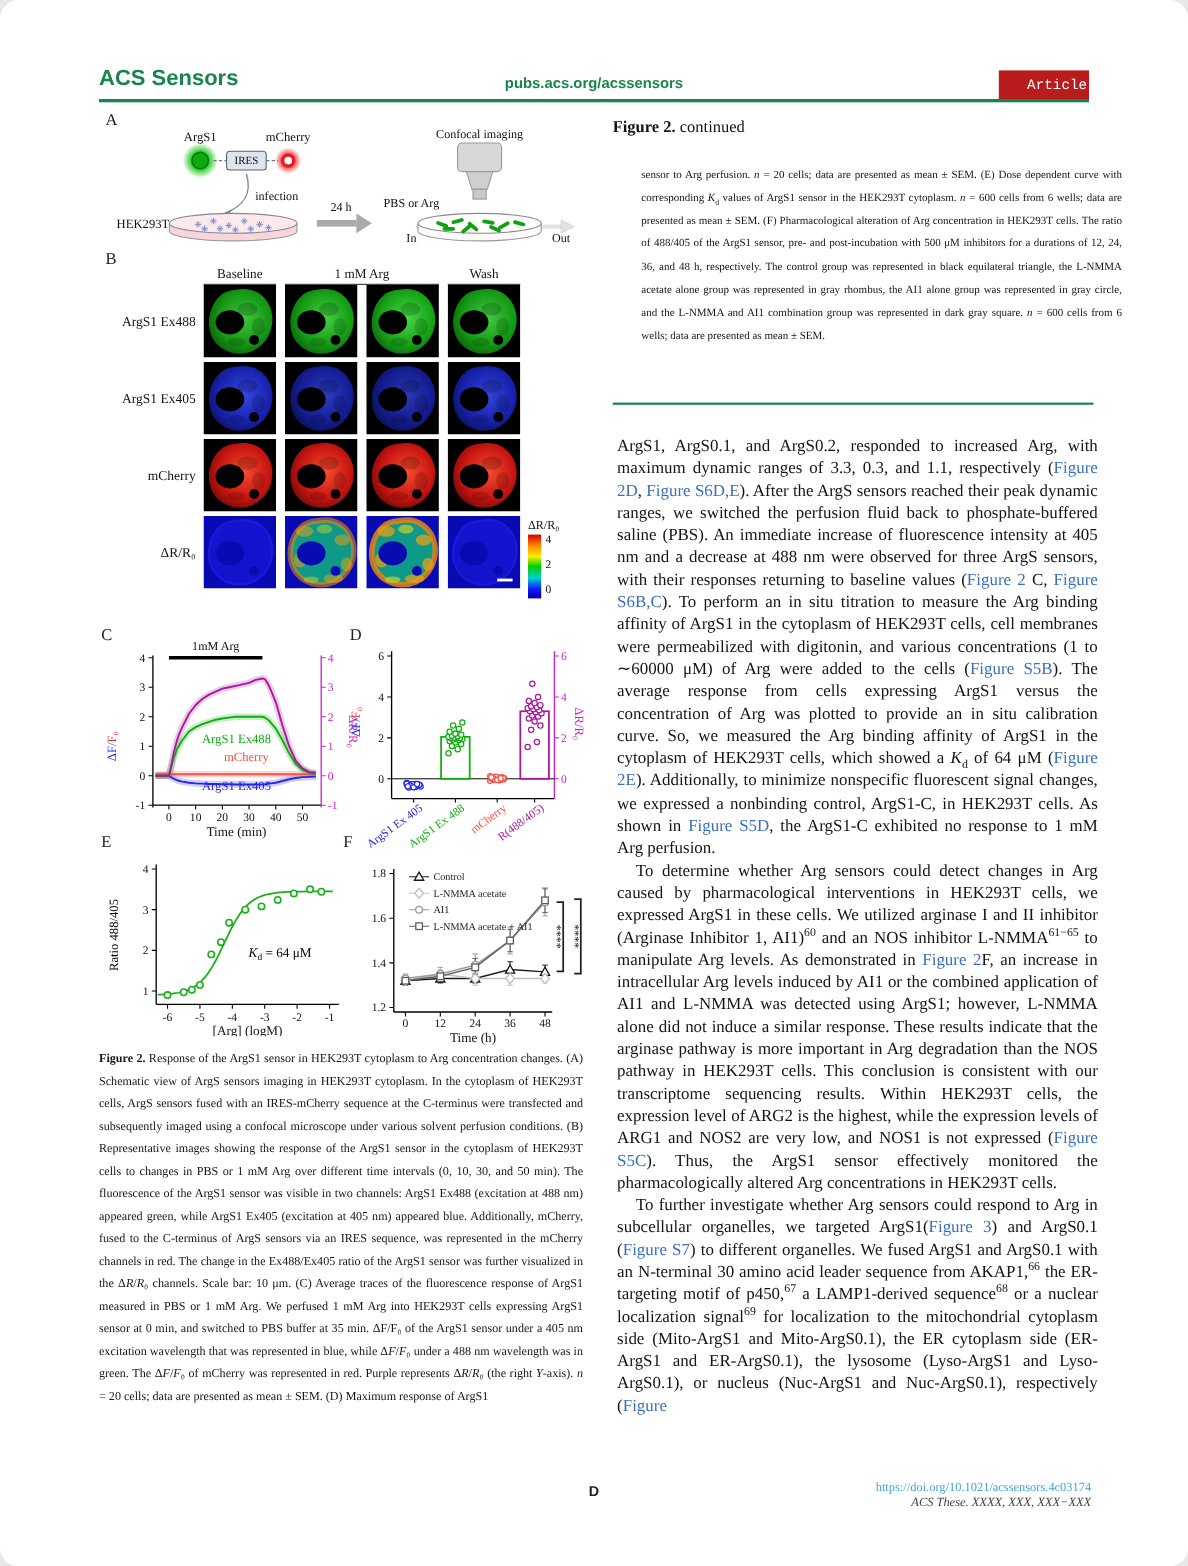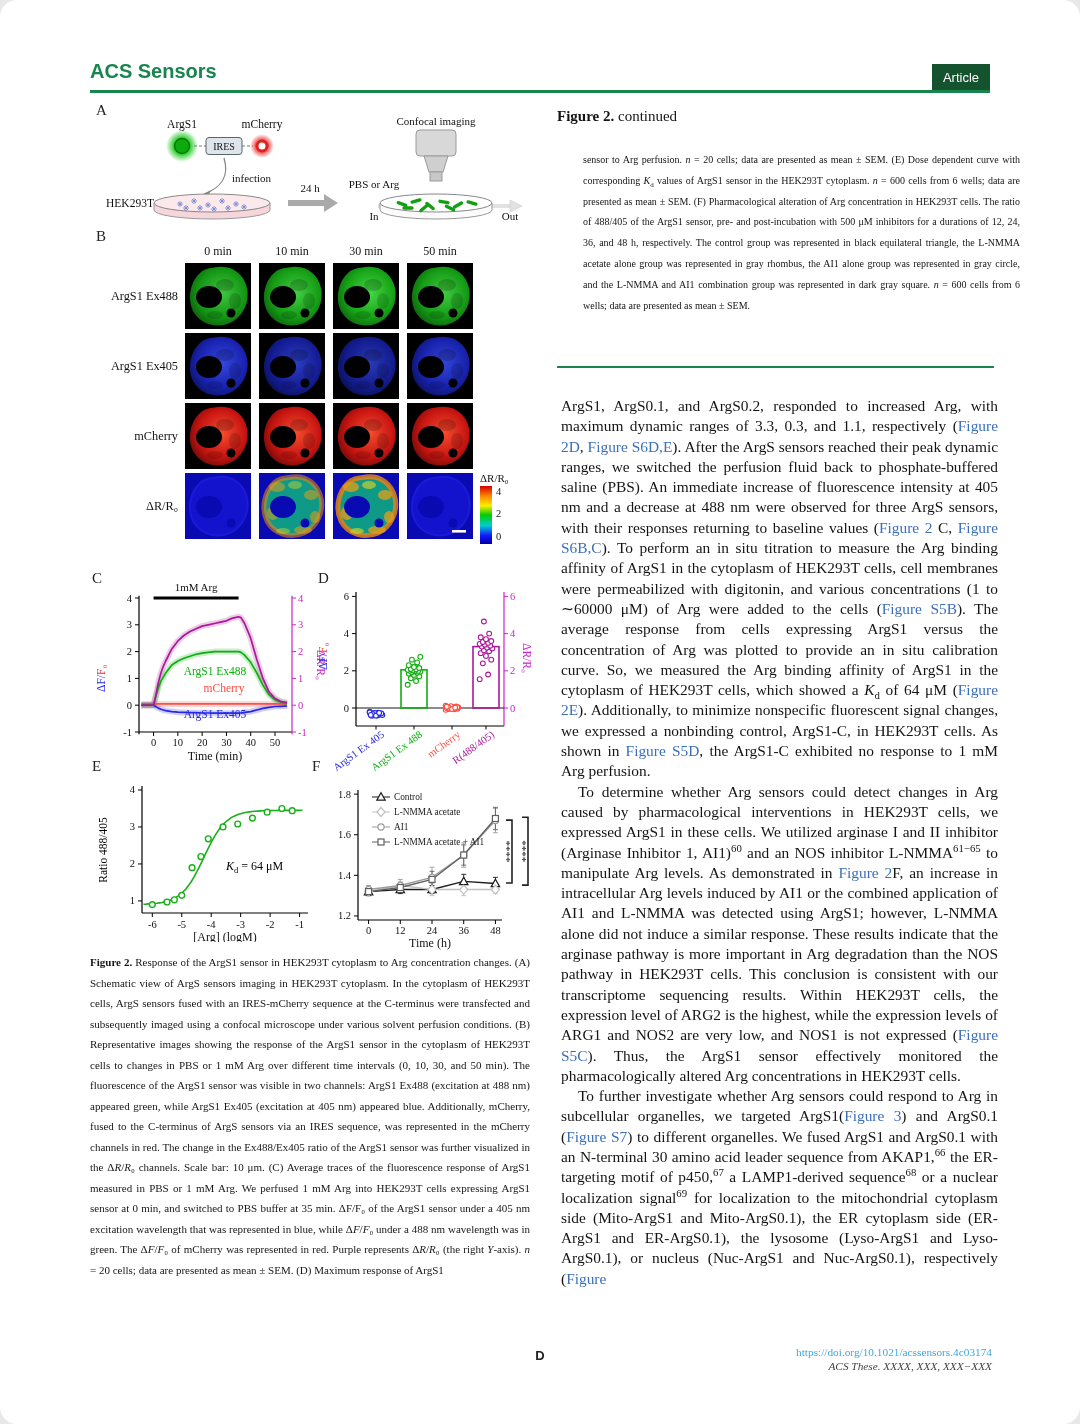--- a/index.html
+++ b/index.html
@@ -3,22 +3,22 @@
 <meta charset="utf-8">
 <style>
   html,body{margin:0;padding:0;background:#e8e8e8;}
   .page{position:relative;width:1080px;height:1424px;background:#ffffff;margin:0 auto;overflow:hidden;
         font-family:"Liberation Serif",serif;color:#141414;border-radius:17px;}
   
   .j-title{position:absolute;left:90px;top:60px;font-family:"Liberation Sans",sans-serif;
            font-weight:bold;font-size:20px;color:#17854d;}
   .j-url{position:absolute;left:0;right:0;top:68px;text-align:center;font-family:"Liberation Sans",sans-serif;
          font-weight:bold;font-size:13.5px;color:#17854d;}
-  .badge{position:absolute;right:90px;top:64px;width:58px;height:26px;background:#14532d;color:#fff;
-         font-family:Liberation Sans, sans-serif;font-size:13px;display:flex;align-items:center;justify-content:center;}
+  .badge{position:absolute;right:90px;top:64px;width:58px;height:26px;background:#b91c1c;color:#fff;
+         font-family:Liberation Mono, monospace;font-size:13px;display:flex;align-items:center;justify-content:center;padding-left:24px;}
   .h-rule{position:absolute;left:90px;right:90px;top:90px;height:2.5px;background:#17854d;}
   
   .col-left{position:absolute;left:90px;top:100px;width:441px;height:1280px;}
   .col-right{position:absolute;left:557px;top:0;width:437px;height:1424px;}
   .panel-letter{position:absolute;font-size:15px;color:#222;font-family:"Liberation Serif",serif;}
   #panelA{position:absolute;left:0;top:16px;}
   #panelB{position:absolute;left:0;top:142px;width:441px;}
   #panelC{position:absolute;left:4px;top:480px;}
   #panelD{position:absolute;left:226px;top:478px;}
   #panelE{position:absolute;left:4px;top:672px;}
@@ -60,20 +60,21 @@
   .doi{font-size:11.3px;color:#3ea7dc;line-height:14px;}
   .ref{font-size:11.3px;color:#444;font-style:italic;line-height:14px;}
   svg text{font-family:"Liberation Serif",serif;}
 </style>
 </head>
 <body>
 
 <div class="page">
 
   <div class="j-title">ACS Sensors</div>
+  <div class="j-url">pubs.acs.org/acssensors</div>
   <div class="badge">Article</div>
   <div class="h-rule"></div>
 
   <div class="col-left" id="figure-area">
     <div id="panelA"><svg viewBox="0 0 440 114" width="440" height="114">
           <radialGradient id="glowG">
             <stop offset="0%" stop-color="#7dff7d"></stop>
             <stop offset="45%" stop-color="#18c818"></stop>
             <stop offset="100%" stop-color="#18c818" stop-opacity="0"></stop>
           </radialGradient>
@@ -127,26 +128,25 @@
           <line x1="364" y1="89" x2="372" y2="89" stroke="#12a012" stroke-width="3.4" stroke-linecap="round" transform="rotate(-30 368 89)"></line>
           <line x1="378" y1="87" x2="386" y2="87" stroke="#12a012" stroke-width="3.4" stroke-linecap="round" transform="rotate(15 382 87)"></line>
           <line x1="330" y1="92" x2="338" y2="92" stroke="#12a012" stroke-width="3.4" stroke-linecap="round" transform="rotate(-40 334 92)"></line>
           <line x1="356" y1="92" x2="364" y2="92" stroke="#12a012" stroke-width="3.4" stroke-linecap="round" transform="rotate(25 360 92)"></line>
           <line x1="314" y1="92" x2="322" y2="92" stroke="#12a012" stroke-width="3.4" stroke-linecap="round" transform="rotate(0 318 92)"></line>
           <text x="284" y="104" font-size="11" fill="#111" text-anchor="middle">In</text>
           <text x="420" y="104" font-size="11" fill="#111" text-anchor="middle">Out</text>
         </svg></div>
 
     <div id="panelB">
-      <div class="pB-times">
+      <div class="pB-head">
         <div class="pB-spacer"></div>
-        <div class="pB-t">0 min</div>
-        <div class="pB-t">10 min</div>
-        <div class="pB-t">30 min</div>
-        <div class="pB-t">50 min</div>
+        <div class="pB-g pB-g1"><span>Baseline</span></div>
+        <div class="pB-g pB-g2"><span>1 mM Arg</span></div>
+        <div class="pB-g pB-g3"><span>Wash</span></div>
       </div>
       <div id="pB-rows">
           <div class="pB-row">
             <div class="pB-rowlabel">ArgS1 Ex488</div>
             <div class="pB-cell"><svg viewBox="0 0 66 66" width="66" height="66">
                 <rect x="0" y="0" width="66" height="66" fill="#000000"></rect>
                 <radialGradient id="g1" cx="0.55" cy="0.45" r="0.75">
                   <stop offset="0%" stop-color="#46d846"></stop>
                   <stop offset="55%" stop-color="#16a316"></stop>
                   <stop offset="100%" stop-color="#073f07"></stop>

